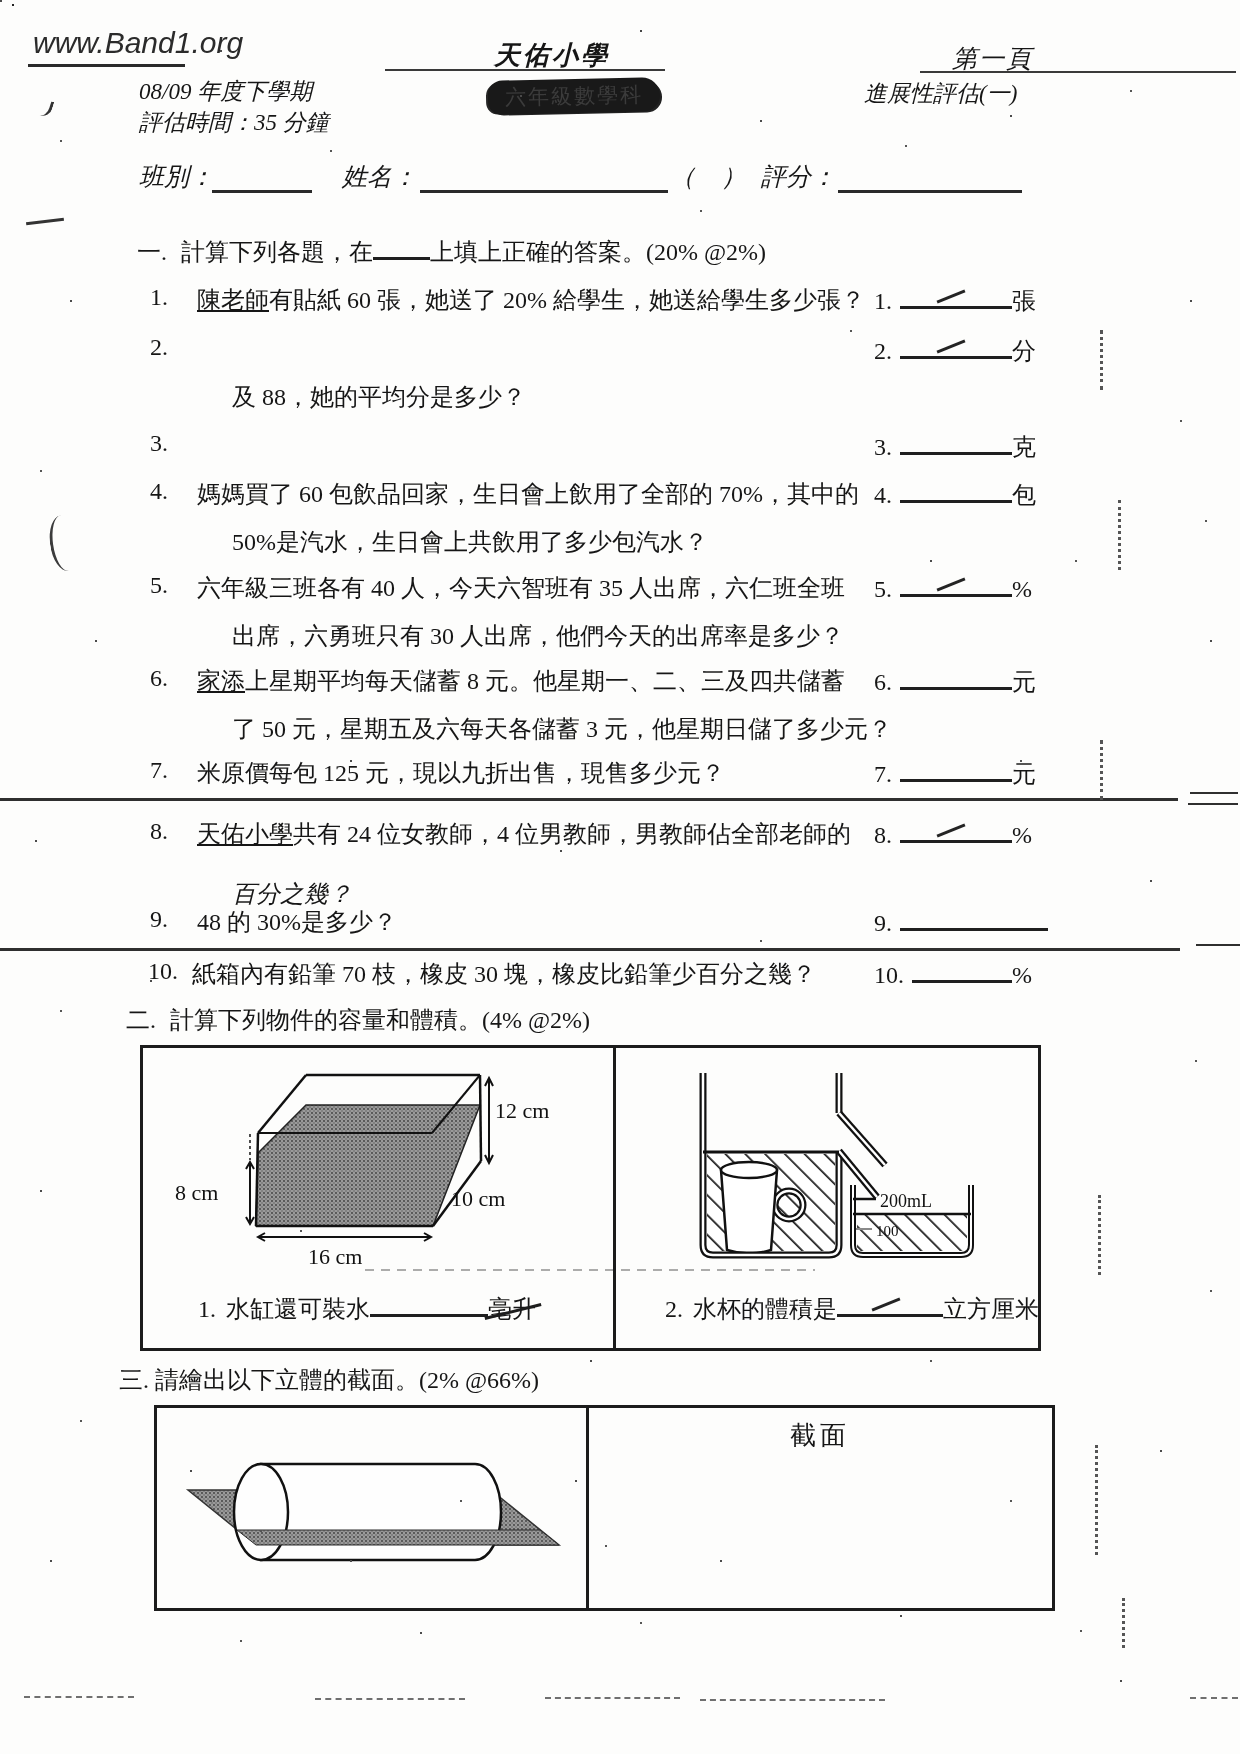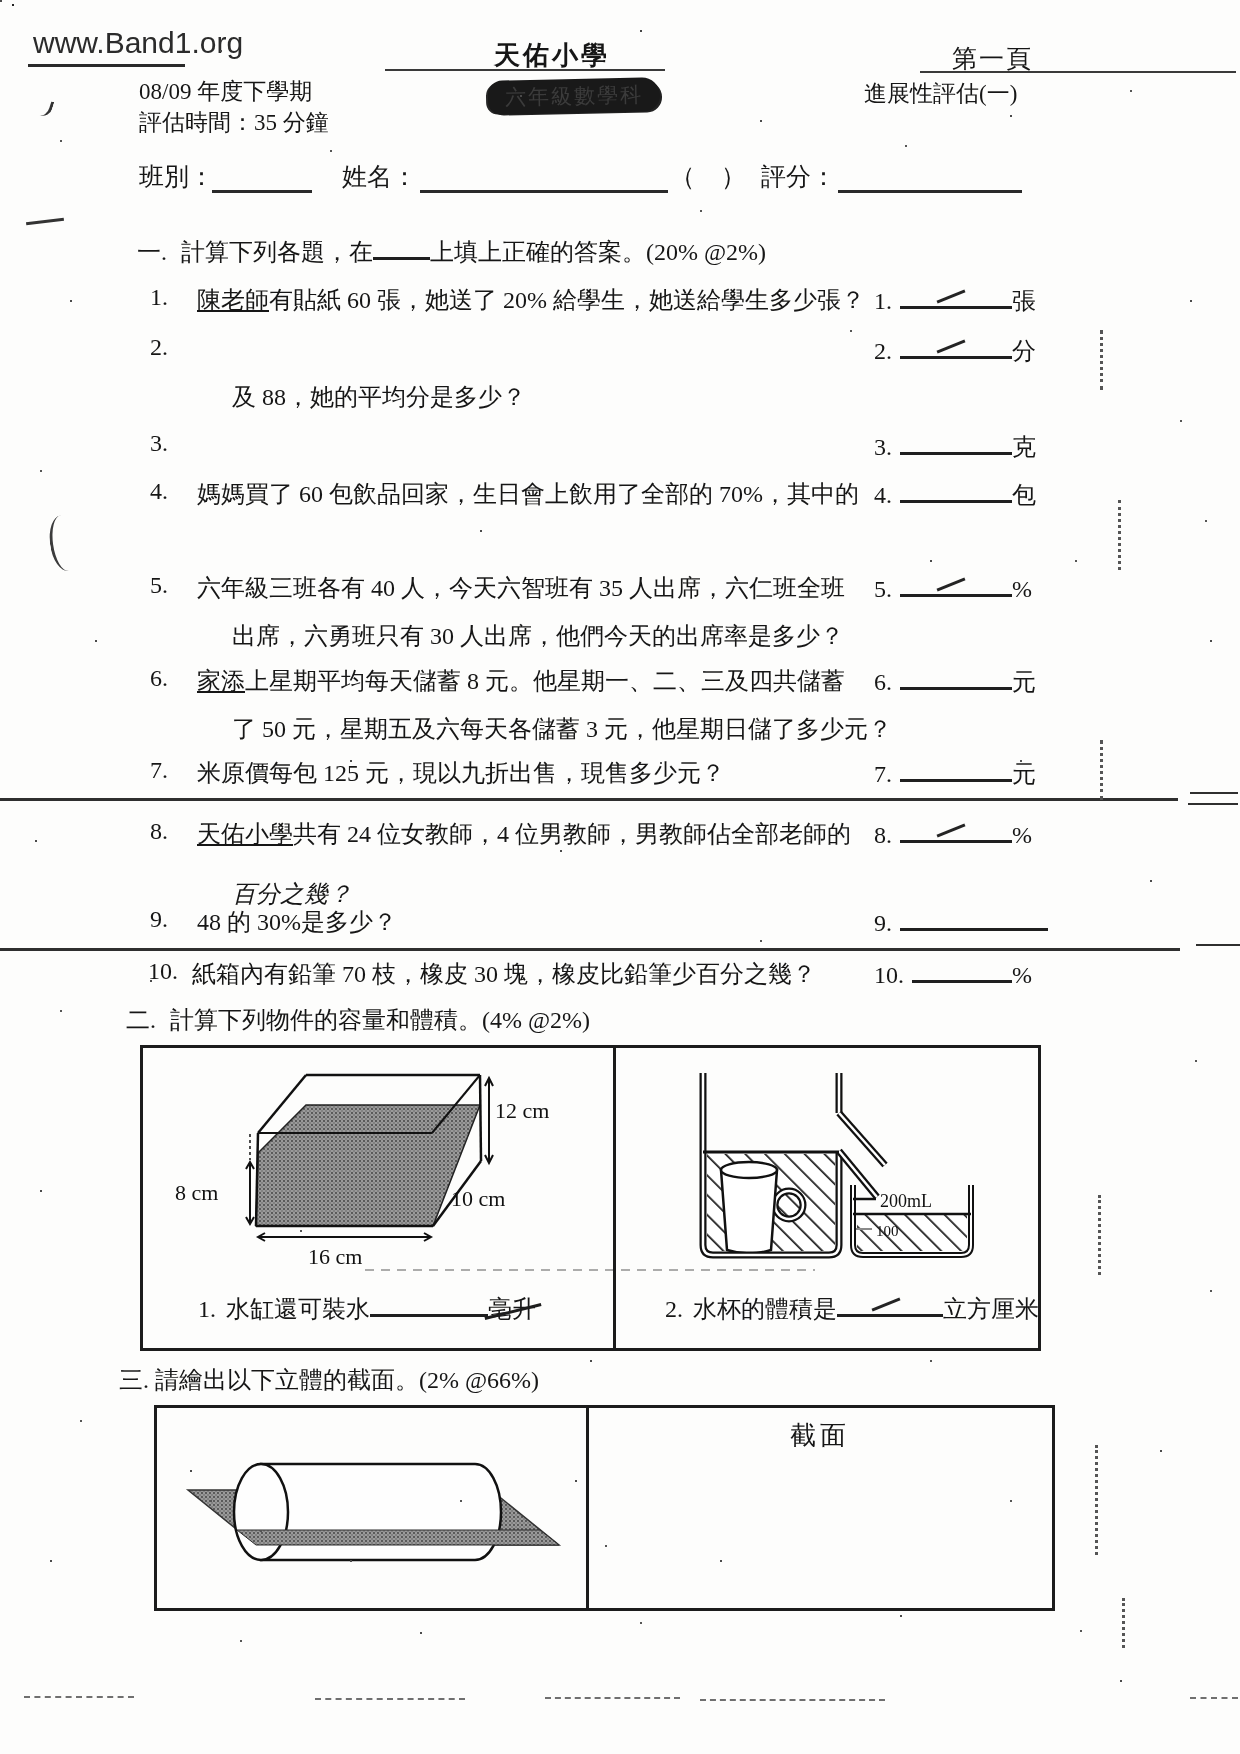--- a/index.html
+++ b/index.html
@@ -1,18 +1,18 @@
 <!DOCTYPE html>
 <html><head>
 <meta charset="utf-8">
 <style>
   html,body{margin:0;padding:0;background:#e8e8e8;}
   .page{position:relative;width:1240px;height:1754px;margin:0 auto;background:#fdfdfc;
         font-family:"Liberation Serif","DejaVu Serif",serif;color:#161616;overflow:hidden;}
-  .abs{position:absolute;white-space:nowrap;}
+  .abs{position:absolute;white-space:nowrap;font-style:italic;}
   .uline{position:absolute;height:3px;background:#2a2a2a;}
   .thin{height:2px;background:#3a3a3a;}
   .watermark{font-family:"Liberation Sans","DejaVu Sans",sans-serif;font-size:30px;color:#2b2b2b;}
   .h23{font-size:23px;}
   .h25{font-size:25px;}
   .school{font-size:26px;font-weight:600;letter-spacing:3px;}
   .stamp{position:absolute;left:488px;top:79px;width:172px;height:34px;background:#191919;
          border-radius:17px 21px 19px 15px;transform:rotate(-1.2deg);
          box-shadow:3px 2px 0 -1px #222,-3px 1px 0 -1px #262626;
          display:flex;align-items:center;justify-content:center;}
@@ -107,20 +107,23 @@
   <div class="qrow" style="top:430px;">
     <span class="qn">3.</span>
     <span class="ans"><span class="anum">3.</span><span class="ablank"></span><span class="aunit">克</span></span>
   </div>
 
   <div class="qrow" style="top:478px;">
     <span class="qn">4.</span>
     <span class="qt"><u></u><span>媽媽買了 60 包飲品回家，生日會上飲用了全部的 70%，其中的</span></span>
     <span class="ans"><span class="anum">4.</span><span class="ablank"></span><span class="aunit">包</span></span>
   </div>
+  <div class="qrow" style="top:526px;">
+    <span class="qc">50%是汽水，生日會上共飲用了多少包汽水？</span>
+  </div>
 
   <div class="qrow" style="top:572px;">
     <span class="qn">5.</span>
     <span class="qt"><u></u><span>六年級三班各有 40 人，今天六智班有 35 人出席，六仁班全班</span></span>
     <span class="ans"><span class="anum">5.</span><span class="ablank"><span class="tick"></span></span><span class="aunit">%</span></span>
   </div>
   <div class="qrow" style="top:620px;">
     <span class="qc">出席，六勇班只有 30 人出席，他們今天的出席率是多少？</span>
   </div>
 

